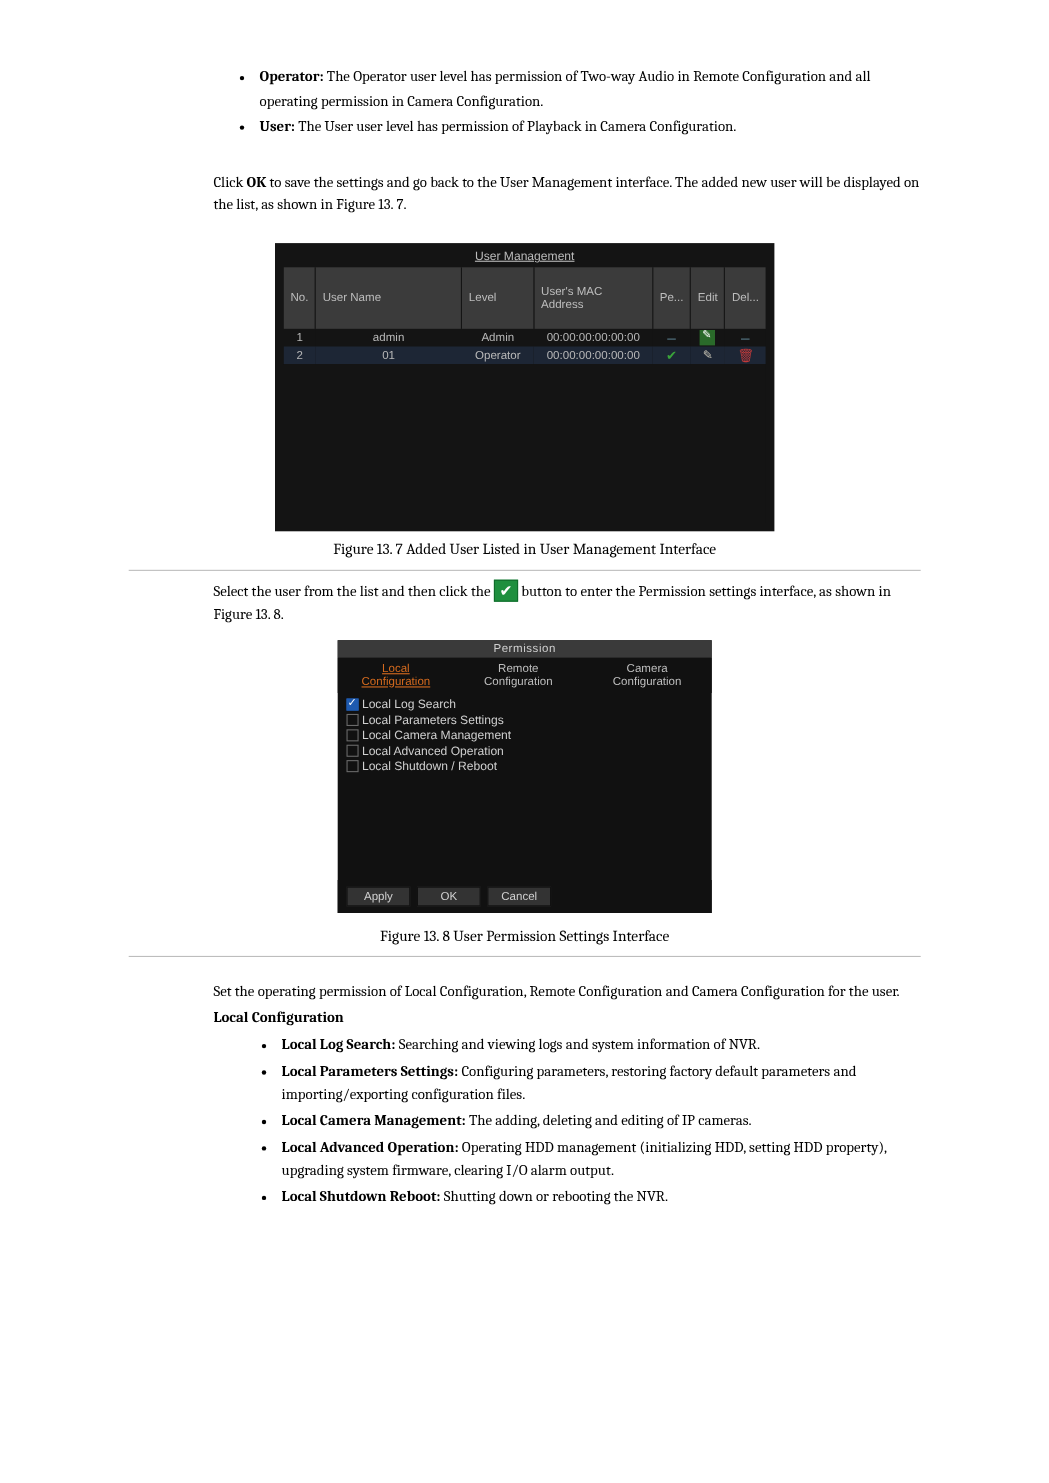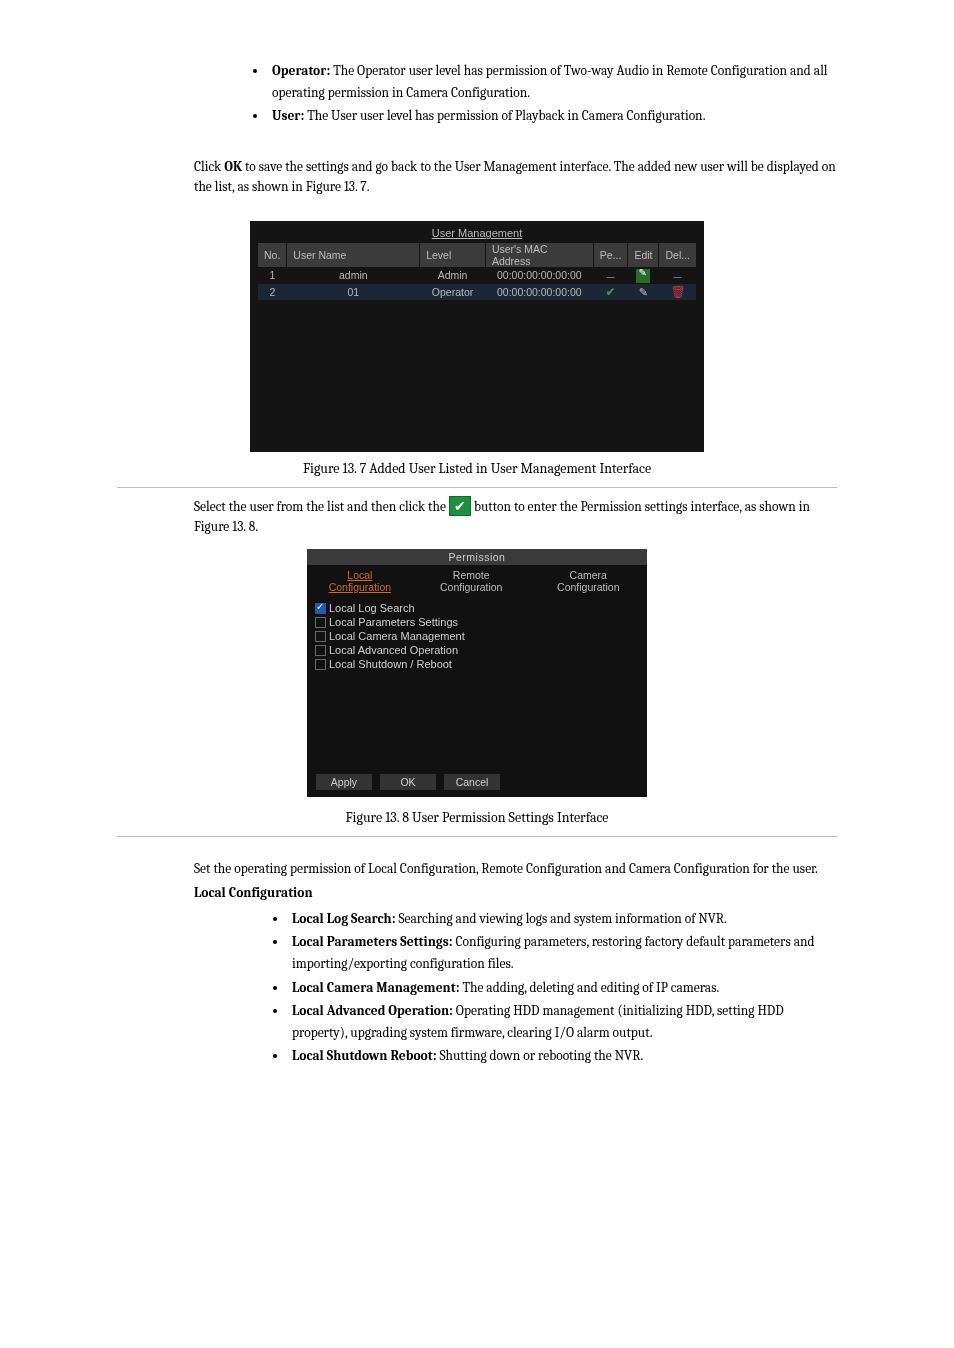--- a/index.html
+++ b/index.html
@@ -20,21 +20,20 @@
     list-style: disc;
     margin-left: 95px;
     padding-left: 20px;
     margin-bottom: 6px;
   }
   .bullet-list li {
     font-size: 13.5px;
     line-height: 1.6;
     padding-left: 4px;
     margin-bottom: 2px;
-    margin-left: 36px;
   }
   .figure-wrap {
     text-align: center;
     margin: 12px 0 6px 0;
   }
   .caption {
     text-align: center;
     font-size: 14px;
     margin: 8px 0 10px 0;
   }
@@ -61,21 +60,21 @@
   }
   .dvr-table {
     width: 100%;
     border-collapse: collapse;
   }
   .dvr-table th {
     background: #3b3b3b;
     color: #bdbdbd;
     font-weight: normal;
     text-align: left;
-    padding: 0 6px;
+    padding: 16px 6px;
     font-size: 10.5px;
     border-right: 1px solid #141414;
   }
   .dvr-table th:last-child { border-right: none; }
   .dvr-table td {
     padding: 1px 6px;
     color: #b8b8b8;
     font-size: 10.5px;
   }
   .dvr-table tr.row-plain td { background: #141414; }

